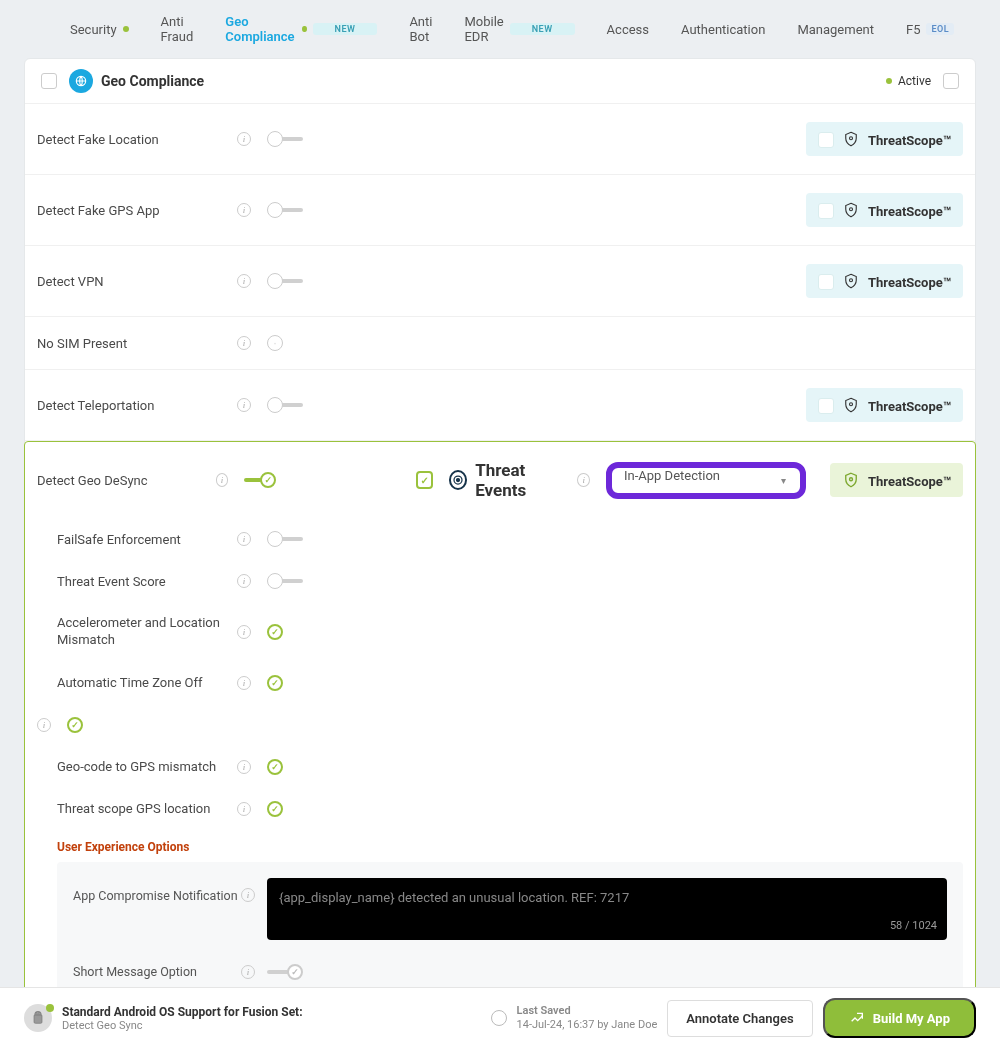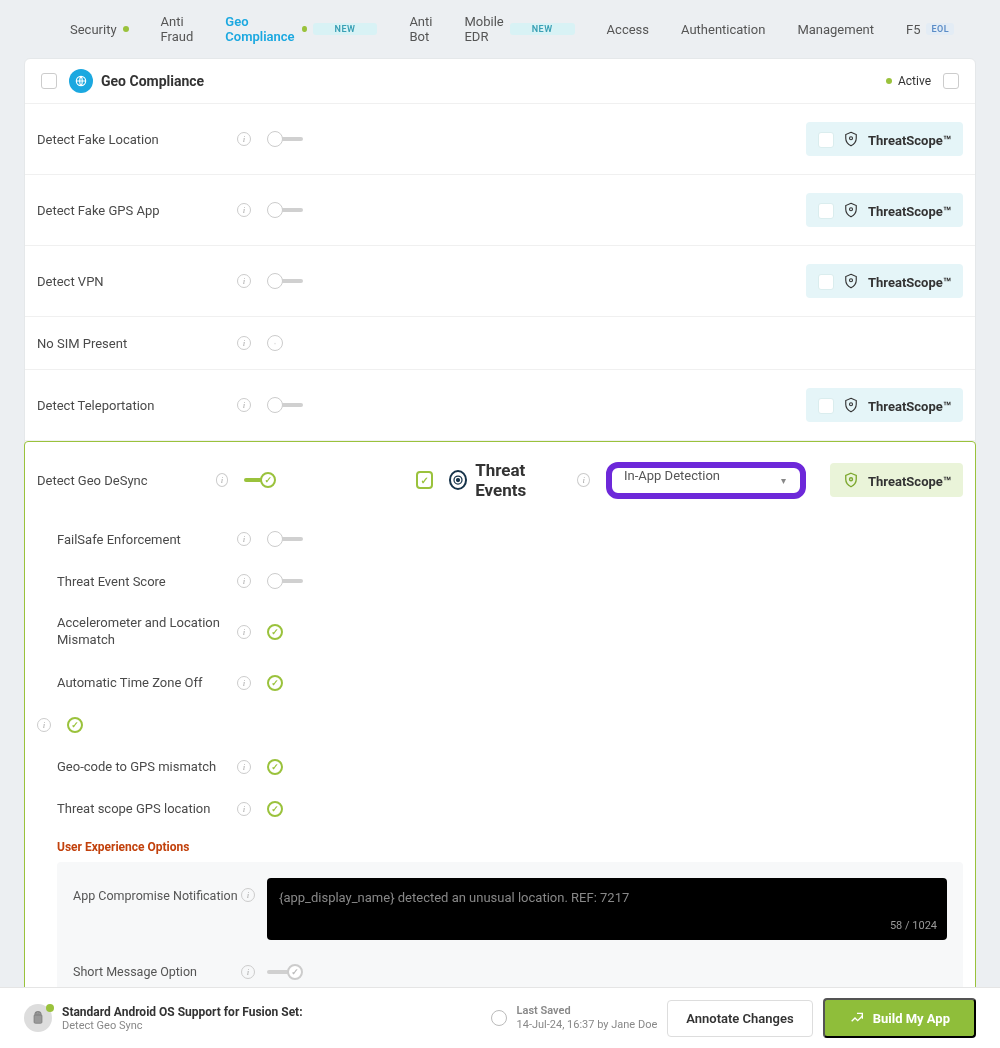--- a/index.html
+++ b/index.html
@@ -58,21 +58,21 @@
 .textinput { flex:1; background:#ececec; border-radius:4px; padding: 12px; color:#888; position:relative; }
 .textinput .counter { position:absolute; right:10px; bottom:10px; color:#999; font-size:11px; }
 .footer { position: fixed; bottom:0; left:0; right:0; background:#fff; border-top:1px solid #e5e5e5; display:flex; align-items:center; padding:10px 24px; gap:16px; }
 .footer .left { display:flex; align-items:center; gap:10px; }
 .android-icon { width:28px; height:28px; background:#ddd; border-radius:50%; position:relative; display:flex; align-items:center; justify-content:center; }
 .android-icon::after { content:''; position:absolute; top:0; right:-2px; width:8px; height:8px; background:#9ac23c; border-radius:50%; }
 .footer .meta-title { font-weight:700; font-size:12px; color:#333; }
 .footer .meta-sub { font-size:11px; color:#888; }
 .footer .center { margin-left:auto; display:flex; align-items:center; gap:10px; }
 .btn-outline { border:1px solid #ddd; background:#fff; border-radius:4px; padding: 10px 18px; font-size:13px; font-weight:600; color:#333; }
-.btn-green { background:#8fbe3a; color:#fff; border-radius:4px; padding:10px 24px; font-size:13px; font-weight:700; display:flex; align-items:center; gap:8px; }
+.btn-green { background:#8fbe3a; color:#fff; border-radius:12px; padding:10px 24px; font-size:13px; font-weight:700; display:flex; align-items:center; gap:8px; }
 .last-saved { font-size:11px; color:#888; line-height:1.3; }
 .last-saved .t { font-weight:600; }
 .history-icon { width:16px; height:16px; border:1.5px solid #bbb; border-radius:50%; position:relative; }
 svg.shield { width:18px; height:18px; }
 </style>
 </head>
 <body>
 
 <div class="page">
   <div class="tabs">

